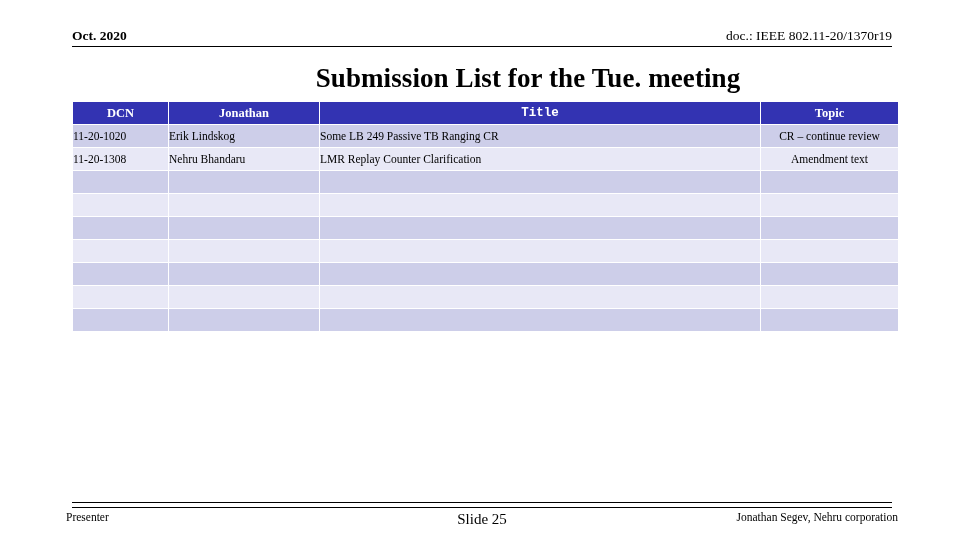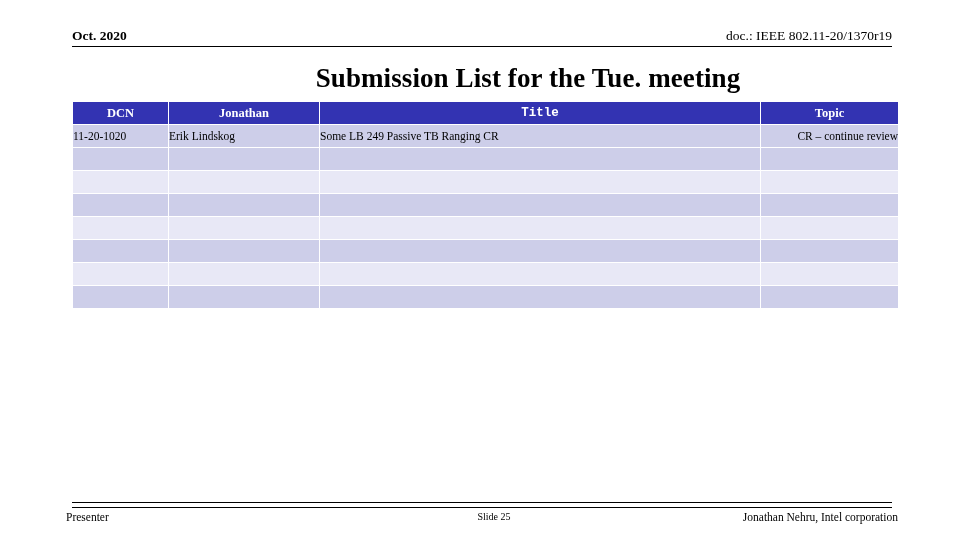--- a/index.html
+++ b/index.html
@@ -103,21 +103,21 @@
     color: #ffffff;
     font-weight: bold;
     text-align: center;
     height: 22px;
     font-size: 12.5px;
     margin-top: 9px;
   }
   td.c-dcn   { width: 95px;  text-align: left; padding-left: 6px; }
   td.c-pres  { width: 150px; text-align: left; padding-left: 6px; }
   td.c-title { width: 440px; text-align: left; padding-left: 7px; }
-  td.c-topic { width: 137px; text-align: right; padding-left: 7px; }
+  td.c-topic { width: 137px; text-align: center; padding-left: 7px; }
 
   th.c-dcn   { width: 95px;  }
   th.c-pres  { width: 150px; }
   th.c-title { width: 440px; font-family: Liberation Mono, monospace; }
   th.c-topic { width: 137px; }
 
   tr.row-dark  td { background: #cdcee9; margin-top: 28px; }
   tr.row-light td { background: #e8e8f6; }
 
   
@@ -149,24 +149,24 @@
   }
   .ftr-left {
     position: absolute;
     left: 0; top: 0;
     font-size: 11.5px;
     color: #000000;
     white-space: nowrap;
   }
   .ftr-center {
     position: absolute;
-    left: 12px; top: 0;
+    left: 0; top: 0;
     width: 832px;
     text-align: center;
-    font-size: 10px;
+    font-size: 15px;
     color: #000000;
   }
   .ftr-right {
     position: absolute;
     right: 0; top: 0;
     font-size: 11.5px;
     color: #000000;
     white-space: nowrap;
   }
 </style>
@@ -193,20 +193,26 @@
           <th class="c-topic">Topic</th>
         </tr>
       </thead>
       <tbody>
         <tr class="row-dark">
           <td class="c-dcn">11-20-1020</td>
           <td class="c-pres">Erik Lindskog</td>
           <td class="c-title">Some LB 249 Passive TB Ranging CR</td>
           <td class="c-topic">CR – continue review</td>
         </tr>
+        <tr class="row-light">
+          <td class="c-dcn">11-20-1308</td>
+          <td class="c-pres">Nehru Bhandaru</td>
+          <td class="c-title">LMR Replay Counter Clarification</td>
+          <td class="c-topic">Amendment text</td>
+        </tr>
         <tr class="row-dark">
           <td class="c-dcn"></td>
           <td class="c-pres"></td>
           <td class="c-title"></td>
           <td class="c-topic"></td>
         </tr>
         <tr class="row-light">
           <td class="c-dcn"></td>
           <td class="c-pres"></td>
           <td class="c-title"></td>
@@ -247,16 +253,16 @@
   </div>
 
   <div class="footer-rules">
     <div class="r1"></div>
     <div class="r2"></div>
   </div>
 
   <div class="slide-footer">
     <div class="ftr-center">Slide 25</div>
     <div class="ftr-left">Presenter</div>
-    <div class="ftr-right">Jonathan Nehru, Intel corporation</div>
+    <div class="ftr-right">Jonathan Segev, Nehru corporation</div>
   </div>
 
 </div>
 
 </body></html>

